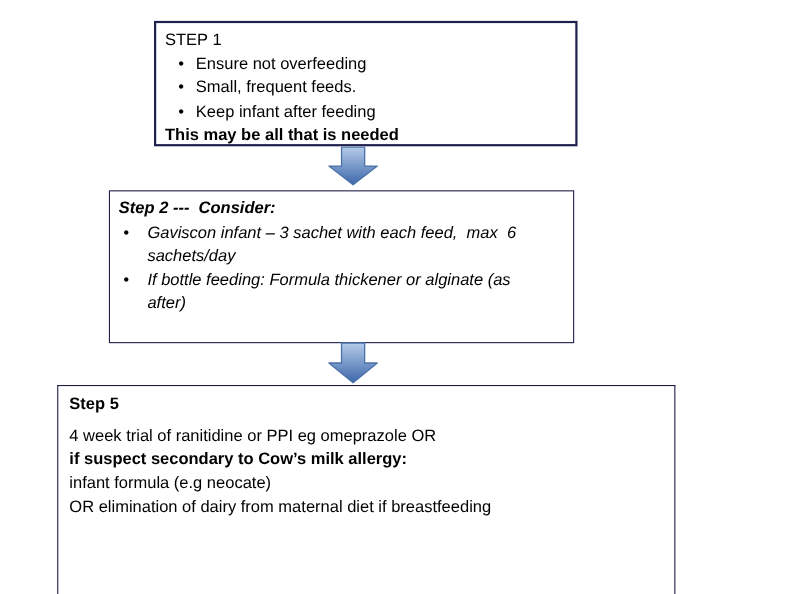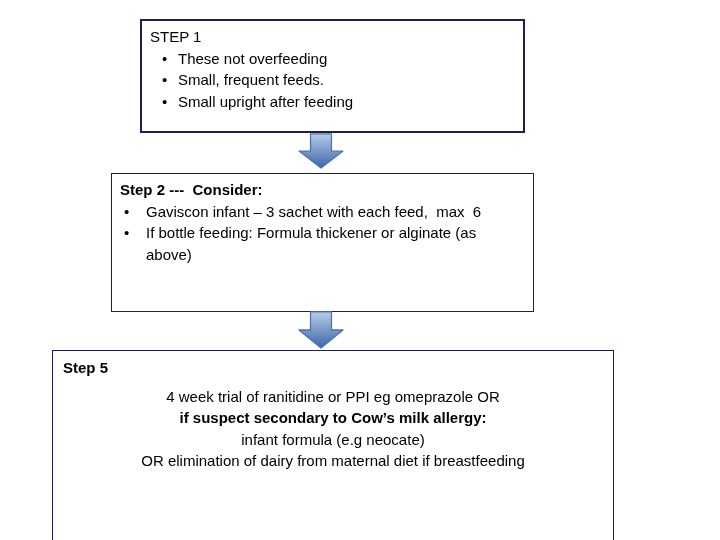--- a/index.html
+++ b/index.html
@@ -21,76 +21,77 @@
   .flow-box {
     position: absolute;
     background: #ffffff;
     border: 2px solid #1f1f4d;
     box-sizing: border-box;
     font-size: 15px;
     line-height: 21.5px;
   }
   .flow-box .inner { padding: 5px 8px; }
   #box-step1 { left: 140px; top: 19px;  width: 385px; height: 114px; }
-  #box-step2 { left: 111px; top: 173px; width: 423px; height: 139px; border-width: 1.5px; }
+  #box-step2 { left: 99px; top: 173px; width: 423px; height: 139px; border-width: 1.5px; font-style: italic; }
   #box-step3 { left: 52px;  top: 350px; width: 562px; height: 200px; border-width: 1.5px; border-bottom: none; }
 
   .box-title { white-space: pre; }
   .bold { font-weight: 700; }
 
   .bullet-row { position: relative; white-space: pre; }
   #box-step1 .bullet-row { padding-left: 28px; }
   #box-step1 .bullet-glyph { position: absolute; left: 12px; top: 0; }
   #box-step2 .bullet-row { padding-left: 26px; }
   #box-step2 .bullet-glyph { position: absolute; left: 4px; top: 0; }
   .bullet-line { white-space: pre; }
 
   #box-step3 .inner { padding: 6px 10px; }
   #step3-lines { margin-top: 7px; }
-  #step3-lines .body-line { white-space: pre; text-align: center; }
+  #step3-lines .body-line { white-space: pre; }
 
   .down-arrow { position: absolute; width: 46px; }
   #arrow-1 { left: 298px; top: 133px; height: 36px; }
   #arrow-2 { left: 298px; top: 311px; height: 38px; }
   .down-arrow svg { display: block; width: 100%; height: 100%; }
 </style>
 </head>
 <body>
 
 <div class="stage">
 
   <div class="flow-box" id="box-step1">
     <div class="inner">
       <div class="box-title">STEP 1</div>
       <div id="step1-bullets">
-          <div class="bullet-row"><span class="bullet-glyph">•</span><div class="bullet-line">These not overfeeding</div></div>
+          <div class="bullet-row"><span class="bullet-glyph">•</span><div class="bullet-line">Ensure not overfeeding</div></div>
           <div class="bullet-row"><span class="bullet-glyph">•</span><div class="bullet-line">Small, frequent feeds.</div></div>
-          <div class="bullet-row"><span class="bullet-glyph">•</span><div class="bullet-line">Small upright after feeding</div></div>
+          <div class="bullet-row"><span class="bullet-glyph">•</span><div class="bullet-line">Keep infant after feeding</div></div>
         </div>
+      <div class="box-title bold">This may be all that is needed</div>
     </div>
   </div>
 
   <div class="down-arrow" id="arrow-1">
     <svg viewBox="0 0 46 36" preserveAspectRatio="none" aria-hidden="true">
       <defs>
         <linearGradient id="arrowGrad1" x1="0" y1="0" x2="0" y2="1">
           <stop offset="0" stop-color="#b6cbe9"></stop>
           <stop offset="1" stop-color="#3c67ab"></stop>
         </linearGradient>
       </defs>
       <path d="M 12.5 0.8 L 33.5 0.8 L 33.5 18 L 45 18 L 23 35 L 1 18 L 12.5 18 Z" fill="url(#arrowGrad1)" stroke="#4a72a8" stroke-width="1.2" stroke-linejoin="round"></path>
     </svg>
   </div>
 
   <div class="flow-box" id="box-step2">
     <div class="inner">
       <div class="box-title bold">Step 2 ---  Consider:</div>
       <div id="step2-bullets">
-          <div class="bullet-row"><span class="bullet-glyph">•</span><div class="bullet-line">Gaviscon infant – 3 sachet with each feed,  max  6</div></div>
-          <div class="bullet-row"><span class="bullet-glyph">•</span><div class="bullet-line">If bottle feeding: Formula thickener or alginate (as</div><div class="bullet-line">above)</div></div>
+          <div class="bullet-row"><span class="bullet-glyph">•</span><div class="bullet-line">Gaviscon infant – 3 sachet with each feed,  max  6</div><div class="bullet-line">sachets/day</div></div>
+          <div class="bullet-row"><span class="bullet-glyph">•</span><div class="bullet-line">If bottle feeding: Formula thickener or alginate (as</div><div class="bullet-line">after)</div></div>
         </div>
     </div>
   </div>
 
   <div class="down-arrow" id="arrow-2">
     <svg viewBox="0 0 46 36" preserveAspectRatio="none" aria-hidden="true">
       <defs>
         <linearGradient id="arrowGrad2" x1="0" y1="0" x2="0" y2="1">
           <stop offset="0" stop-color="#b6cbe9"></stop>
           <stop offset="1" stop-color="#3c67ab"></stop>

